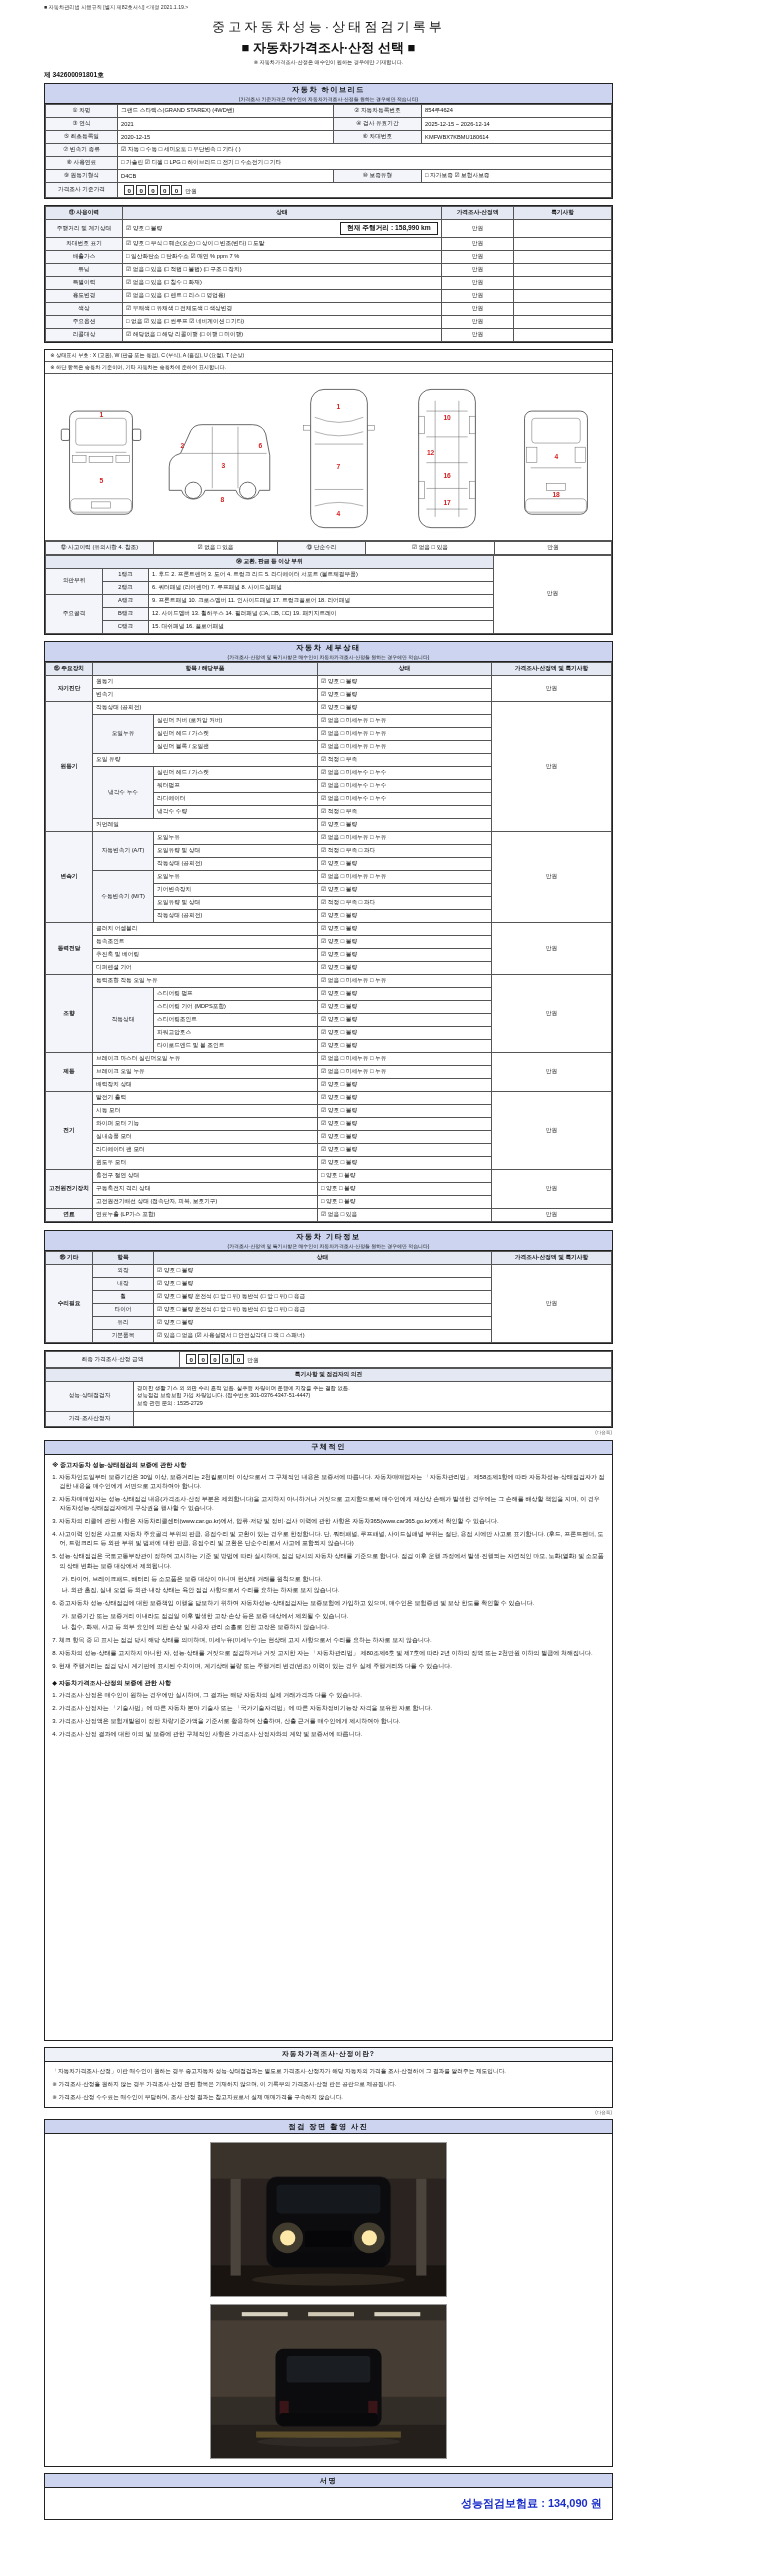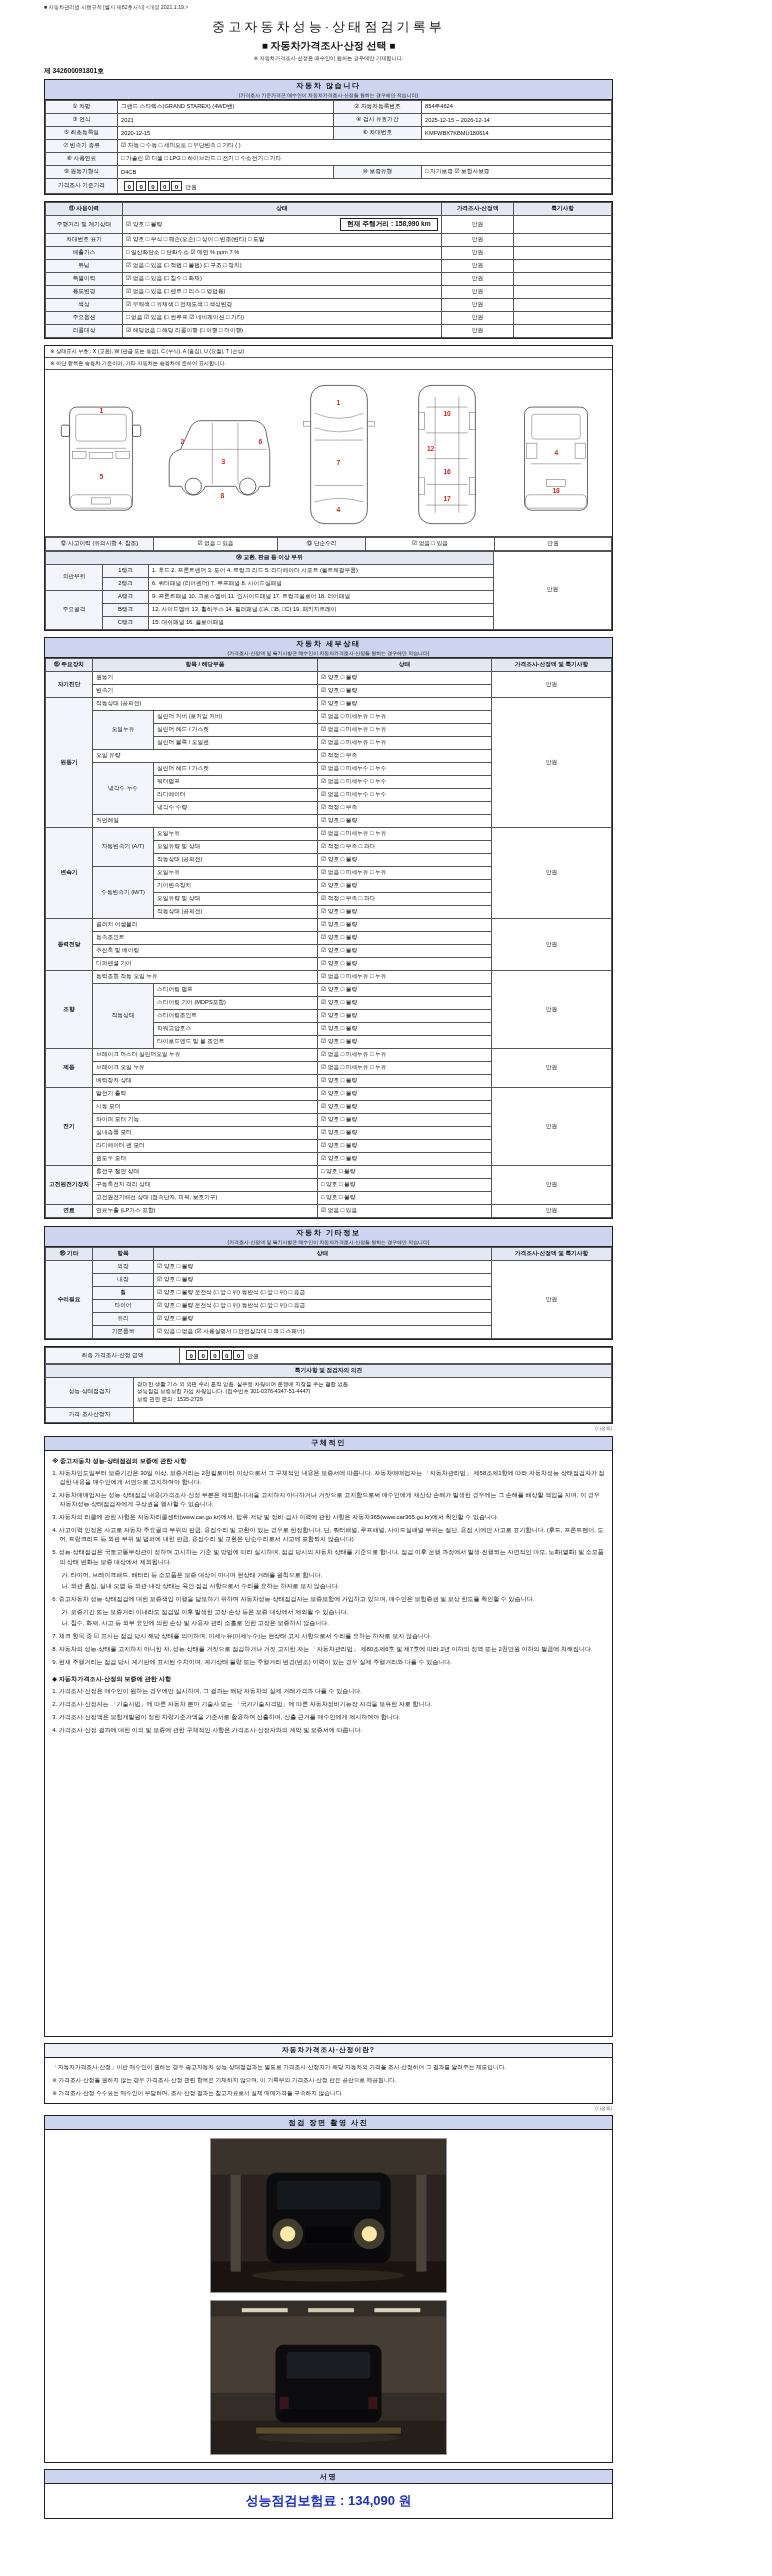--- a/index.html
+++ b/index.html
@@ -1,21 +1,21 @@
 <!DOCTYPE html>
 <html style="font-size:8.2px"><head>
 <meta charset="utf-8">
 <style>
   * {box-sizing:border-box;margin:0;padding:0}
   body {width:773px;height:2576px;overflow:hidden;background:#fff;
         font-family:"Liberation Sans","DejaVu Sans",sans-serif;color:#111}
   .page {width:569px;margin-left:44px;padding-top:4.1px}
   .formref {font-size:5.2px;color:#333}
   .title {text-align:center;font-size:13px;font-weight:400;letter-spacing:3.1px;margin-top:7.2px}
-  .subtitle {text-align:center;font-size:10px;font-weight:700;margin-top:3.1px}
+  .subtitle {text-align:center;font-size:13px;font-weight:700;margin-top:3.1px}
   .subnote {text-align:center;font-size:5.2px;color:#222;margin-top:1.5px}
   .docno {font-size:6.7px;font-weight:700;margin:5.2px 0 2.6px}
   .sec {border:1px solid #222;margin-bottom:6.2px;background:#fff}
   .sec-head {background:#ccd4ef;border-bottom:0.8px solid #222;text-align:center;padding:1.5px 0}
   .sec-head .t {font-size:7.2px;font-weight:700;letter-spacing:1.5px}
   .sec-head .n {display:block;font-size:4.9px;font-weight:400;margin-top:0.5px}
   table {width:100%;border-collapse:collapse;table-layout:fixed}
   td {border:0.5px solid #555;font-size:5.7px;padding:1.5px 3.1px;vertical-align:middle;overflow:hidden}
   tr {height:13px}
   .lbl {background:#f3f5fa;text-align:center}
@@ -36,40 +36,40 @@
   .notices-body {padding:5.2px 7.2px;font-size:6px;line-height:1.55;min-height:585px}
   .nintro {font-weight:700;margin-bottom:3.1px;font-size:6.2px}
   .nitem {margin:3.6px 0;text-indent:-7.2px;padding-left:7.2px}
   .nsub {margin:2.1px 0 2.1px 9.3px;text-indent:0;padding-left:0}
   .ntitle {font-weight:700;margin:7.2px 0 2.1px;font-size:6.2px}
   .defbox {border:0.9px solid #222;margin-bottom:6.2px}
   .defbox .dt {text-align:center;font-weight:700;font-size:6.7px;padding:2.1px;border-bottom:0.5px solid #222;background:#eef1f8;letter-spacing:1px}
   .defbox .dl {font-size:5.7px;line-height:1.55;padding:2.1px 7.2px}
   .defbox .dlwrap {padding:3.1px 0}
   .photo {display:block;margin:7.2px auto;border:0.5px solid #999;background:#222}
-  .fee {color:#1b2ec9;font-weight:700;font-size:13px;text-align:center;padding:8.2px 10.3px}
+  .fee {color:#1b2ec9;font-weight:700;font-size:11px;text-align:right;padding:8.2px 10.3px}
   .nextp {text-align:right;font-size:4.6px;color:#666;margin:-4.1px 1px 4.1px}
   .opinion {white-space:pre-line;font-size:5.4px;line-height:1.45}
   .amount-cell {text-align:left;padding-left:6.2px}
   .unit {font-size:5.7px;margin-left:2.1px}
 </style>
 </head>
 <body>
 
 <div class="page">
 
   <div class="formref">■ 자동차관리법 시행규칙 [별지 제82호서식] &lt;개정 2021.1.19.&gt;</div>
   <div class="title">중고자동차성능·상태점검기록부</div>
   <div class="subtitle">■ 자동차가격조사·산정 선택 ■</div>
   <div class="subnote">※ 자동차가격조사·산정은 매수인이 원하는 경우에만 기재합니다.</div>
   <div class="docno">제 342600091801호</div>
 
   <div class="sec">
     <div class="sec-head">
-      <span class="t">자동차 않습니다</span>
+      <span class="t">자동차 하이브리드</span>
       <span class="n">(가격조사 기준가격은 매수인이 자동차가격조사·산정을 원하는 경우에만 적습니다)</span>
     </div>
     <table>
       <colgroup>
           <col style="width:72px">
           <col style="width:216px">
           <col style="width:88px">
           <col>
         </colgroup>
       <tbody>

